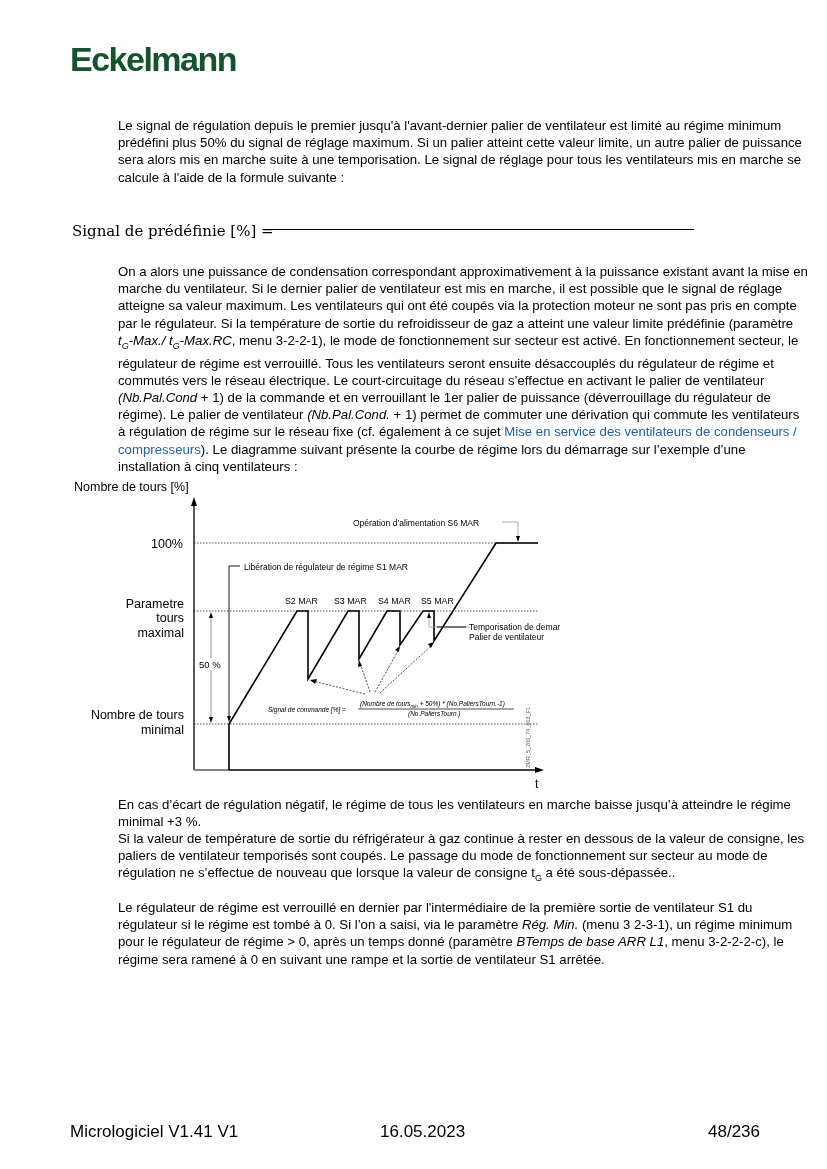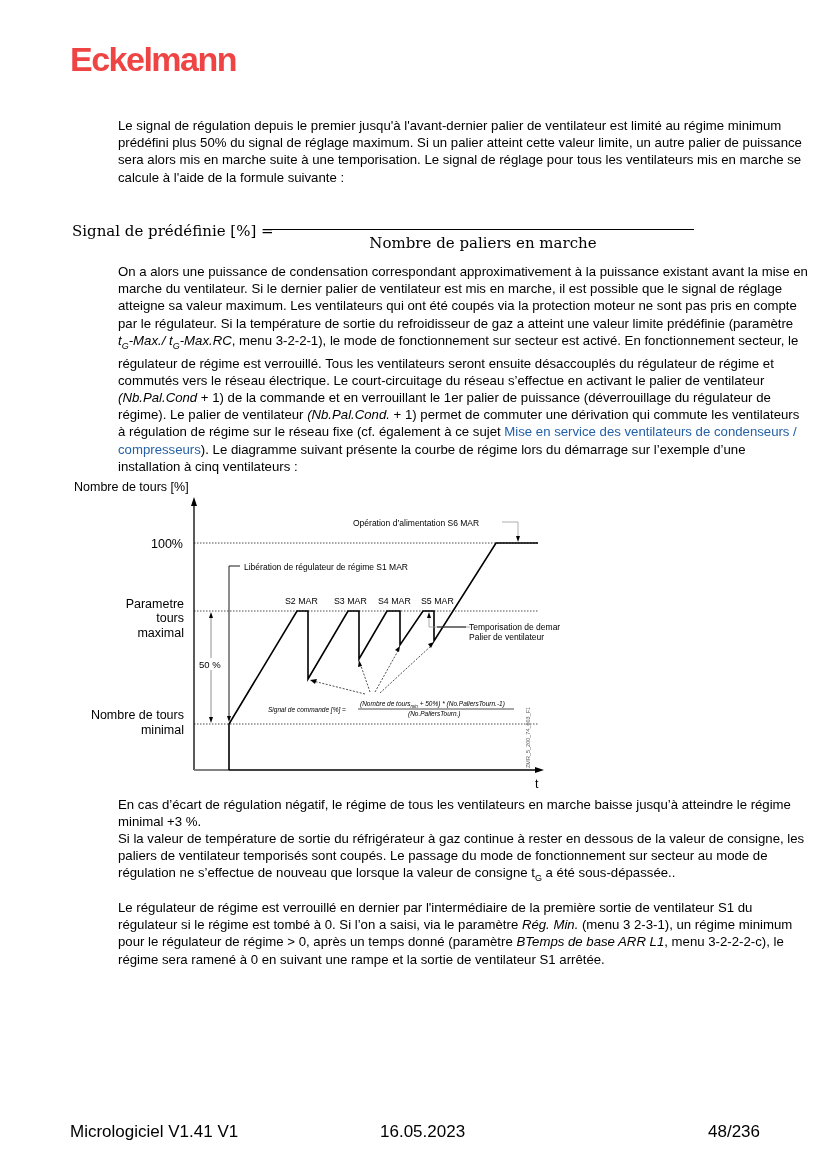--- a/index.html
+++ b/index.html
@@ -1,19 +1,19 @@
 <!DOCTYPE html>
 <html><head>
 <meta charset="utf-8">
 <style>
   html, body { margin: 0; padding: 0; background: #ffffff; }
   body { width: 827px; height: 1169px; position: relative; overflow: hidden;
          font-family: "Liberation Sans", sans-serif; color: #000; }
   .logo { position: absolute; left: 70px; top: 40px; font-family: "Liberation Sans", sans-serif;
-          font-weight: bold; font-size: 34px; letter-spacing: -1.5px; color: #ef4444; }
+          font-weight: bold; font-size: 34px; letter-spacing: -1.5px; color: #14532d; }
   .para { position: absolute; left: 70px; width: 690px; font-size: 13.2px; line-height: 17.2px; margin-left: 48px; }
   .para a { color: #2460a7; text-decoration: none; }
   .formula { position: absolute; left: 72px; top: 196px; width: 630px; height: 60px;
              font-family: "DejaVu Serif", "Liberation Serif", serif; font-size: 15px; }
   .formula .lhs { position: absolute; left: 0; top: 26px; }
   .formula .num { position: absolute; left: 200px; width: 422px; top: 4px; text-align: center; }
   .formula .bar { position: absolute; left: 200px; width: 422px; top: 33px; height: 1px; background:#000; }
   .formula .den { position: absolute; left: 200px; width: 422px; top: 38px; text-align: center; }
   .formula sub { font-style: italic; font-size: 10px; }
   .chart { position: absolute; left: 60px; top: 478px; }
@@ -22,21 +22,20 @@
 </head>
 <body>
 
 <div class="logo">Eckelmann</div>
 
 <div class="para" style="top:117px;">Le signal de régulation depuis le premier jusqu'à l'avant-dernier palier de ventilateur est limité au régime minimum prédéfini plus 50% du signal de réglage maximum. Si un palier atteint cette valeur limite, un autre palier de puissance sera alors mis en marche suite à une temporisation. Le signal de réglage pour tous les ventilateurs mis en marche se calcule à l'aide de la formule suivante :</div>
 
 <div class="formula">
   <span class="lhs">Signal de prédéfinie [%] =</span>
   <span class="bar"></span>
-  <span class="den">Nombre de paliers en marche</span>
 </div>
 
 <div class="para" style="top:263px;"><span>On a alors une puissance de condensation correspondant approximativement à la puissance existant avant la mise en marche du ventilateur. Si le dernier palier de ventilateur est mis en marche, il est possible que le signal de réglage atteigne sa valeur maximum. Les ventilateurs qui ont été coupés via la protection moteur ne sont pas pris en compte par le régulateur. Si la température de sortie du refroidisseur de gaz a atteint une valeur limite prédéfinie (paramètre </span><i>t<sub style="font-size:9px">G</sub>-Max./ t<sub style="font-size:9px">G</sub>-Max.RC</i><span>, menu 3-2-2-1), le mode de fonctionnement sur secteur est activé. En fonctionnement secteur, le régulateur de régime est verrouillé. Tous les ventilateurs seront ensuite désaccouplés du régulateur de régime et commutés vers le réseau électrique. Le court-circuitage du réseau s’effectue en activant le palier de ventilateur </span><i>(Nb.Pal.Cond</i><span> + 1) de la commande et en verrouillant le 1er palier de puissance (déverrouillage du régulateur de régime). Le palier de ventilateur </span><i>(Nb.Pal.Cond.</i><span> + 1) permet de commuter une dérivation qui commute les ventilateurs à régulation de régime sur le réseau fixe (cf. également à ce sujet </span><a>Mise en service des ventilateurs de condenseurs / compresseurs</a><span>). Le diagramme suivant présente la courbe de régime lors du démarrage sur l’exemple d’une installation à cinq ventilateurs :</span></div>
 
 <svg class="chart" width="500" height="315" viewBox="60 478 500 315" font-family="Liberation Sans, sans-serif">
 
   <line x1="194" y1="770" x2="194" y2="502" stroke="#000" stroke-width="1.3"></line>
   <polygon points="194,497 191,506 197,506" fill="#000"></polygon>
   <line x1="194" y1="770" x2="538" y2="770" stroke="#000" stroke-width="1.3"></line>
   <polygon points="544,770 535,767 535,773" fill="#000"></polygon>

